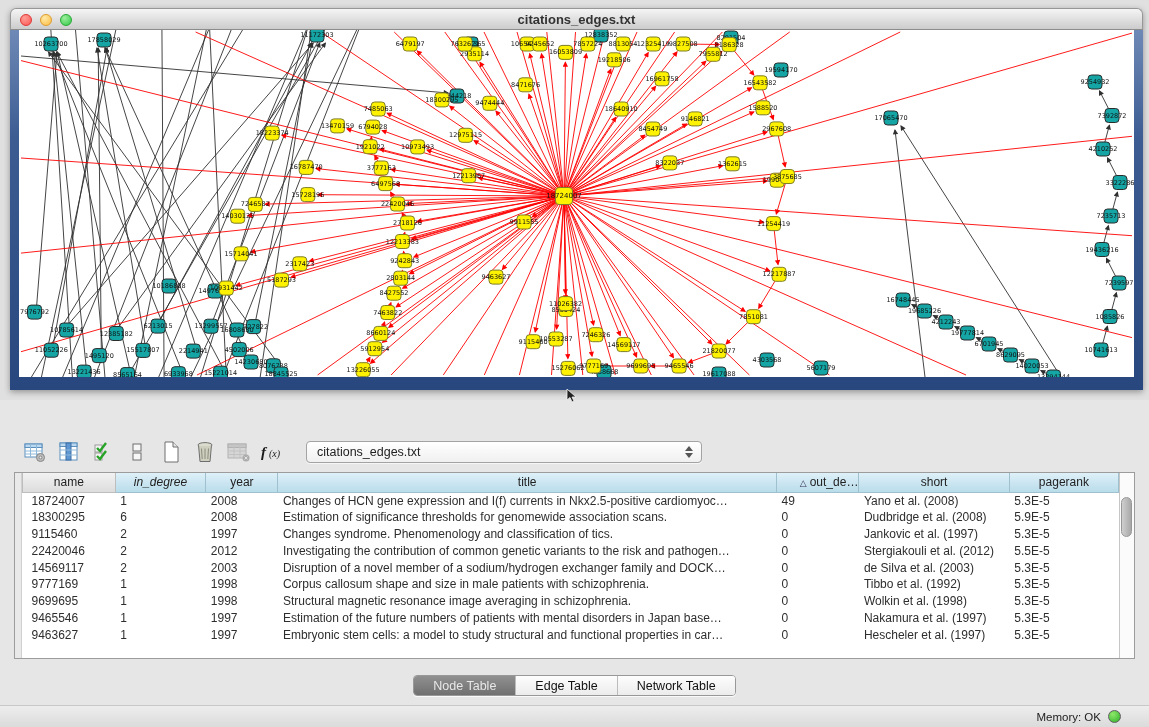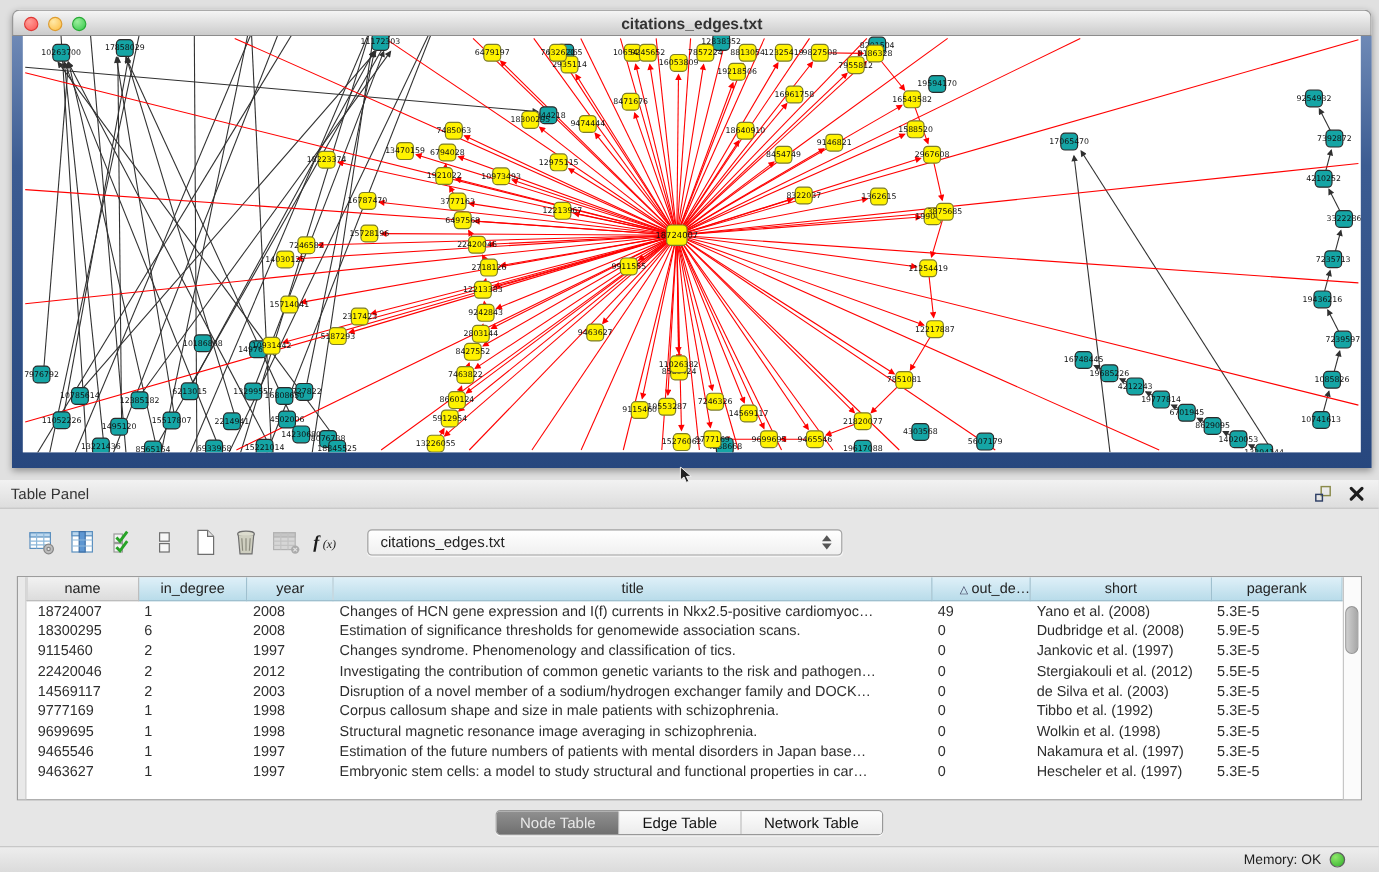--- a/index.html
+++ b/index.html
@@ -41,21 +41,21 @@
   .tool { width:30px; height:30px; display:flex; align-items:center; justify-content:center; margin-right:4px; }
   .table-select { margin-left:14px; width:396px; height:22px; border:1px solid #a3a3a3; border-radius:4px;
                   background:linear-gradient(#ffffff,#f0f0f0); position:relative;
                   display:flex; align-items:center; padding:0 22px 0 10px; font-size:12.5px; color:#222;
                   box-shadow:0 1px 1px rgba(255,255,255,.7); }
   .spinner { position:absolute; right:8px; top:4px; display:flex; flex-direction:column; gap:2px; }
   .spinner i { width:0; height:0; border-left:4px solid transparent; border-right:4px solid transparent; }
   .spinner .up { border-bottom:5px solid #555; }
   .spinner .dn { border-top:5px solid #555; }
 
-  .table-wrap { position:absolute; left:14px; top:80px; width:1121px; height:187px;
+  .table-wrap { position:absolute; left:14px; top:72px; width:1121px; height:187px;
                 background:#fff; border:1px solid #9c9c9c; display:flex; }
   .row-gutter { width:7px; background:#e9e9e9; border-right:1px solid #d0d0d0; flex:none; }
   .grid { flex:1; overflow:hidden; }
   table { border-collapse:collapse; table-layout:fixed; width:100%; }
   thead th { height:19px; background:linear-gradient(#dff0f8,#b9dcea); border:1px solid #9fc0cf; border-top:none;
              font-weight:normal; font-size:12px; color:#222; text-align:center; overflow:hidden; white-space:nowrap; }
   thead th:first-child { background:linear-gradient(#f2f2f2,#dcdcdc); border-color:#bdbdbd; }
   thead th .sort-tri { font-size:9px; color:#335; margin-right:3px; }
   tbody td { height:16.8px; font-size:12px; color:#2e2e2e; padding:0 5px; white-space:nowrap; overflow:hidden; }
   tbody td:first-child { padding-left:9px; }
@@ -538,36 +538,20 @@
   </div>
 </div>
 
 <div class="cursor">
   <svg width="12" height="14" viewBox="0 0 12 14">
       <polygon points="1,0 1,11 4,8.5 6,13 8,12 6,8 10,8" fill="#222" stroke="#f5f5f5" stroke-width="0.8"></polygon>
     </svg>
 </div>
 
 <div class="table-panel">
-  <div class="panel-header">
-    <span class="panel-title">Table Panel</span>
-    <div class="hdr-icons">
-      <span>
-        <svg width="15" height="15" viewBox="0 0 15 15">
-            <rect x="6" y="1.5" width="7.5" height="7.5" fill="none" stroke="#8a8a4a" stroke-width="1.2"></rect>
-            <rect x="1.5" y="8" width="5.5" height="5.5" fill="none" stroke="#2e3f66" stroke-width="1.2"></rect>
-          </svg>
-      </span>
-      <span>
-        <svg width="13" height="13" viewBox="0 0 13 13">
-            <path d="M2 2 L11 11 M11 2 L2 11" stroke="#1c1c1c" stroke-width="2.6" stroke-linecap="round"></path>
-          </svg>
-      </span>
-    </div>
-  </div>
 
   <div class="toolbar">
     <span id="toolbar-icons" style="display:flex;">
         <span class="tool">
           <svg width="22" height="22" viewBox="0 0 22 22">
             <rect x="1" y="3" width="17" height="13" fill="#fff" stroke="#5b8fbe"></rect>
             <rect x="1" y="3" width="17" height="3.5" fill="#bcd8ef" stroke="#5b8fbe"></rect>
             <path d="M1 10h17M1 13h17M6.5 3v13M12.5 3v13" stroke="#8db8da" fill="none"></path>
             <circle cx="16.5" cy="16.5" r="4" fill="#bdbdbd" stroke="#868686"></circle>
             <circle cx="16.5" cy="16.5" r="1.4" fill="#ededed" stroke="#868686"></circle>
@@ -633,21 +617,21 @@
     </div>
   </div>
 
   <div class="table-wrap">
     <div class="row-gutter"></div>
     <div class="grid">
       <table>
         <thead>
             <tr id="thead-row">
               <th style="width: 90px;"><span>name</span></th>
-              <th style="width: 88px;"><span>in_degree</span></th>
+              <th style="width: 88px; font-style: italic;"><span>in_degree</span></th>
               <th style="width: 70px;"><span>year</span></th>
               <th style="width: 484px;"><span>title</span></th>
               <th style="width: 80px; text-align: right;"><span class="sort-tri">△</span><span>out_de…</span></th>
               <th style="width: 146px;"><span>short</span></th>
               <th style="width: 106px;"><span>pagerank</span></th>
             </tr>
           </thead>
         <tbody id="tbody">
             <tr>
               <td>18724007</td>

